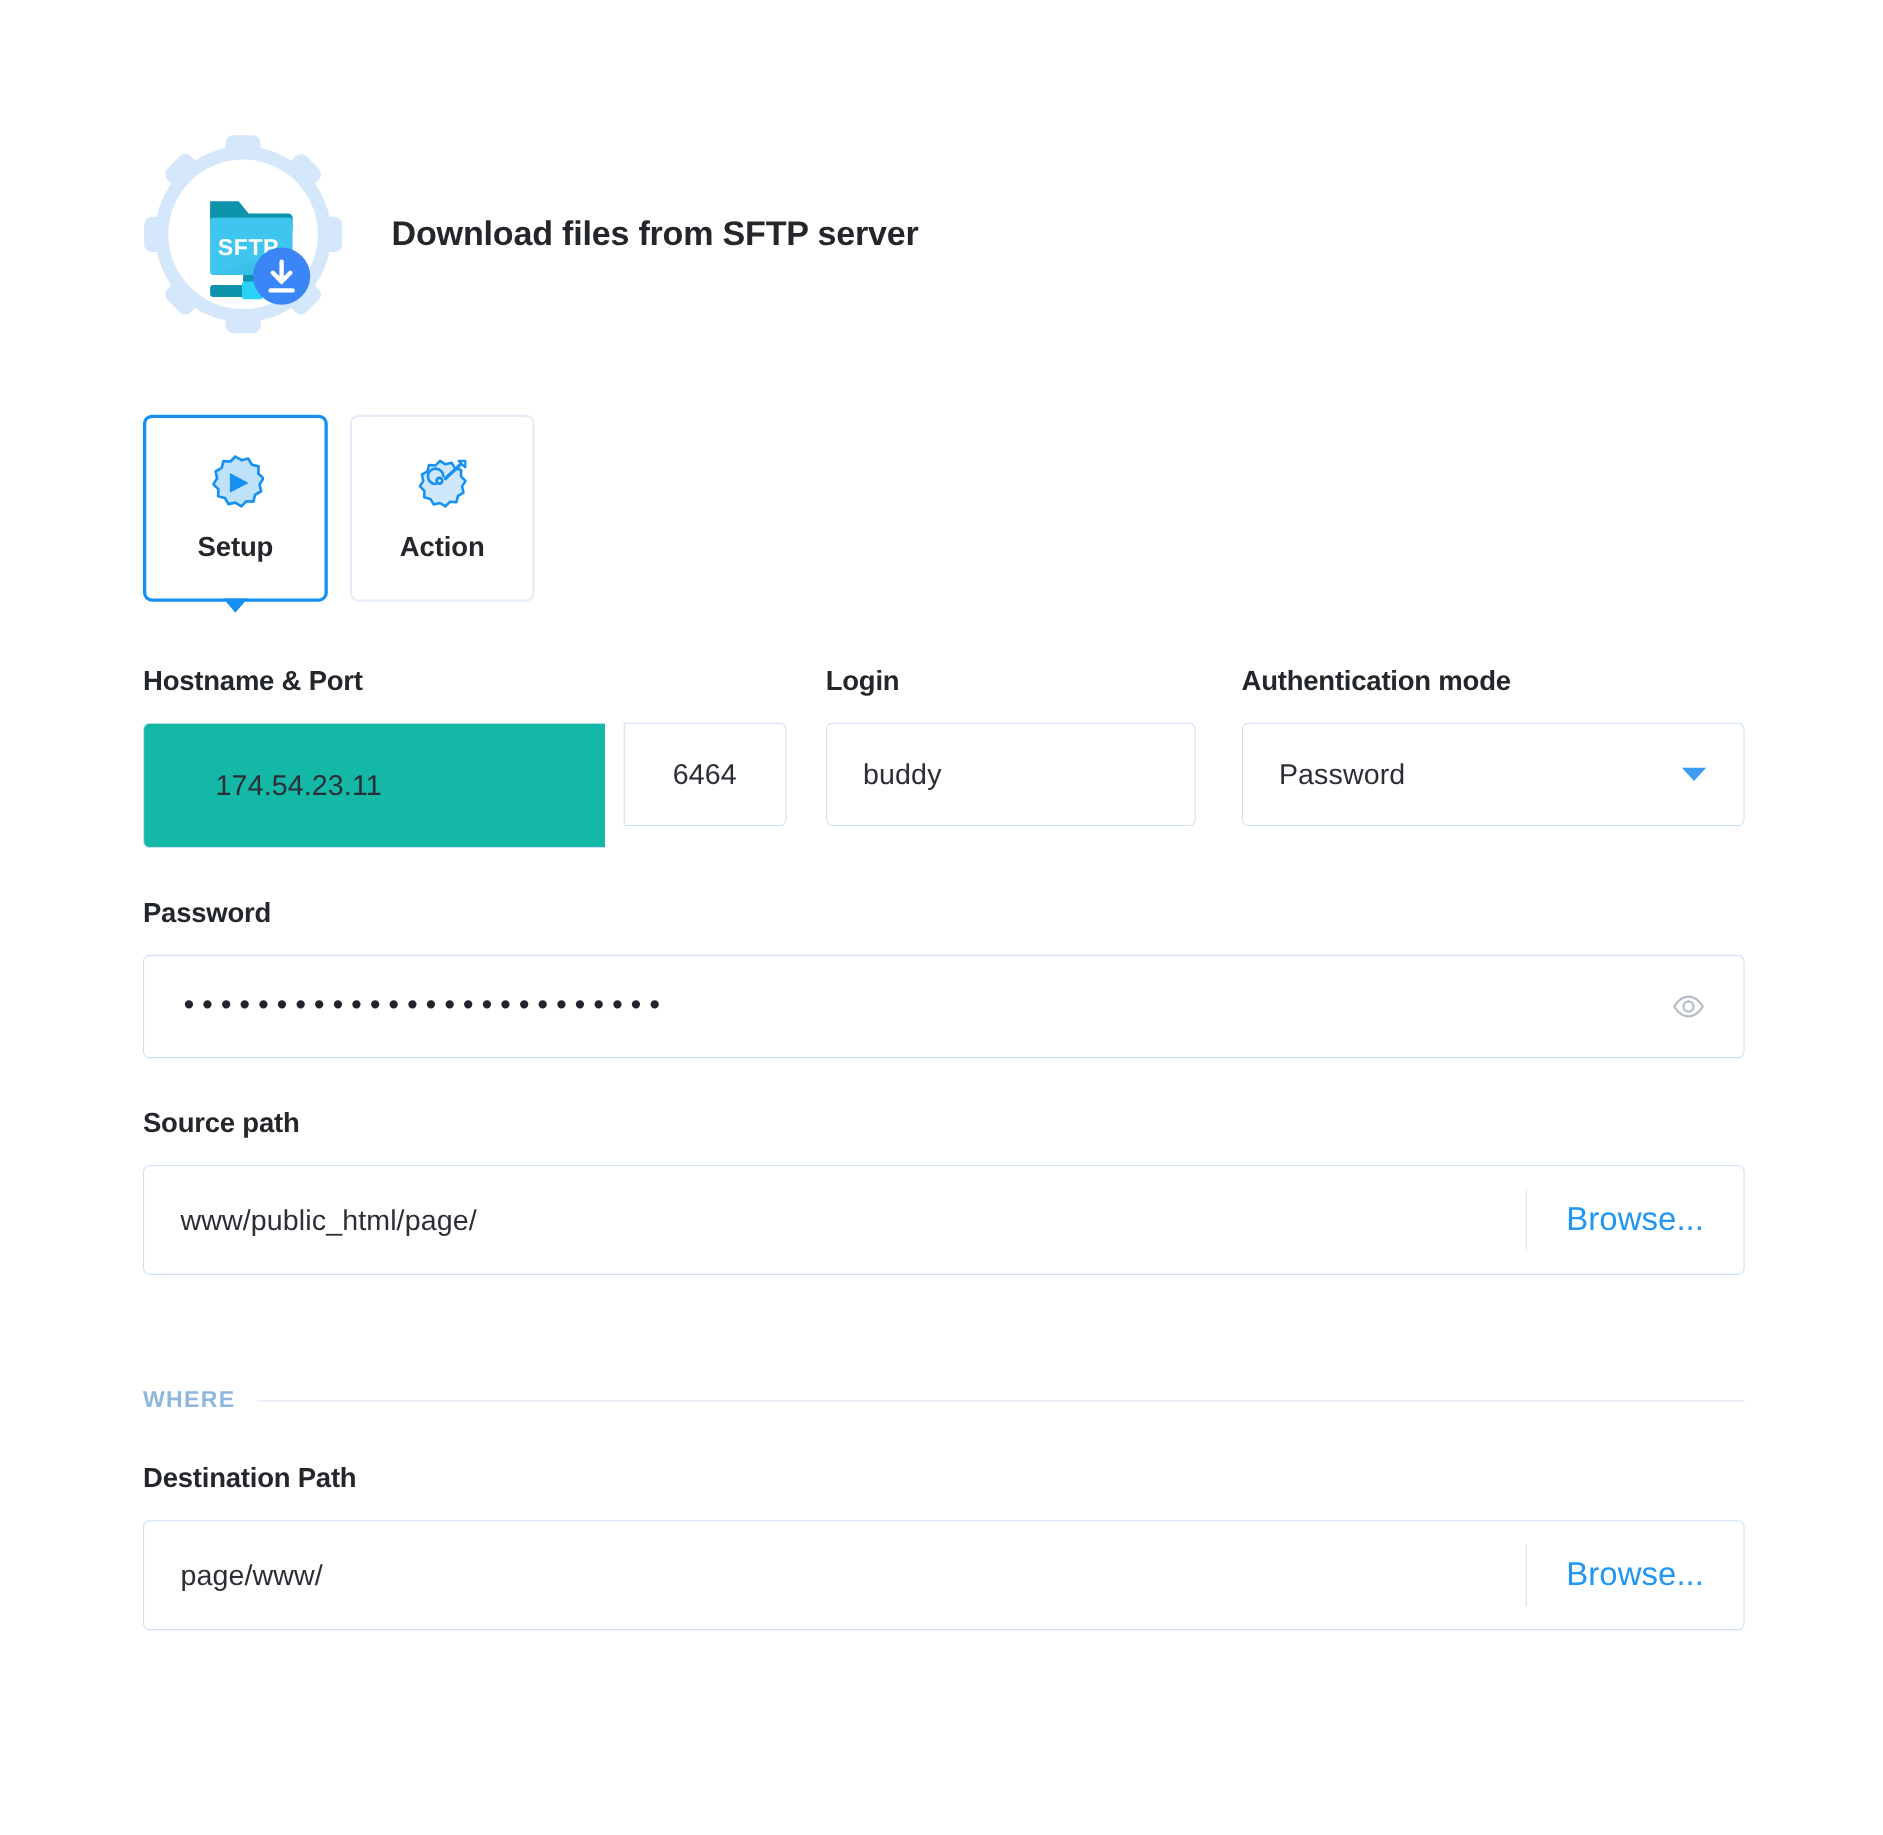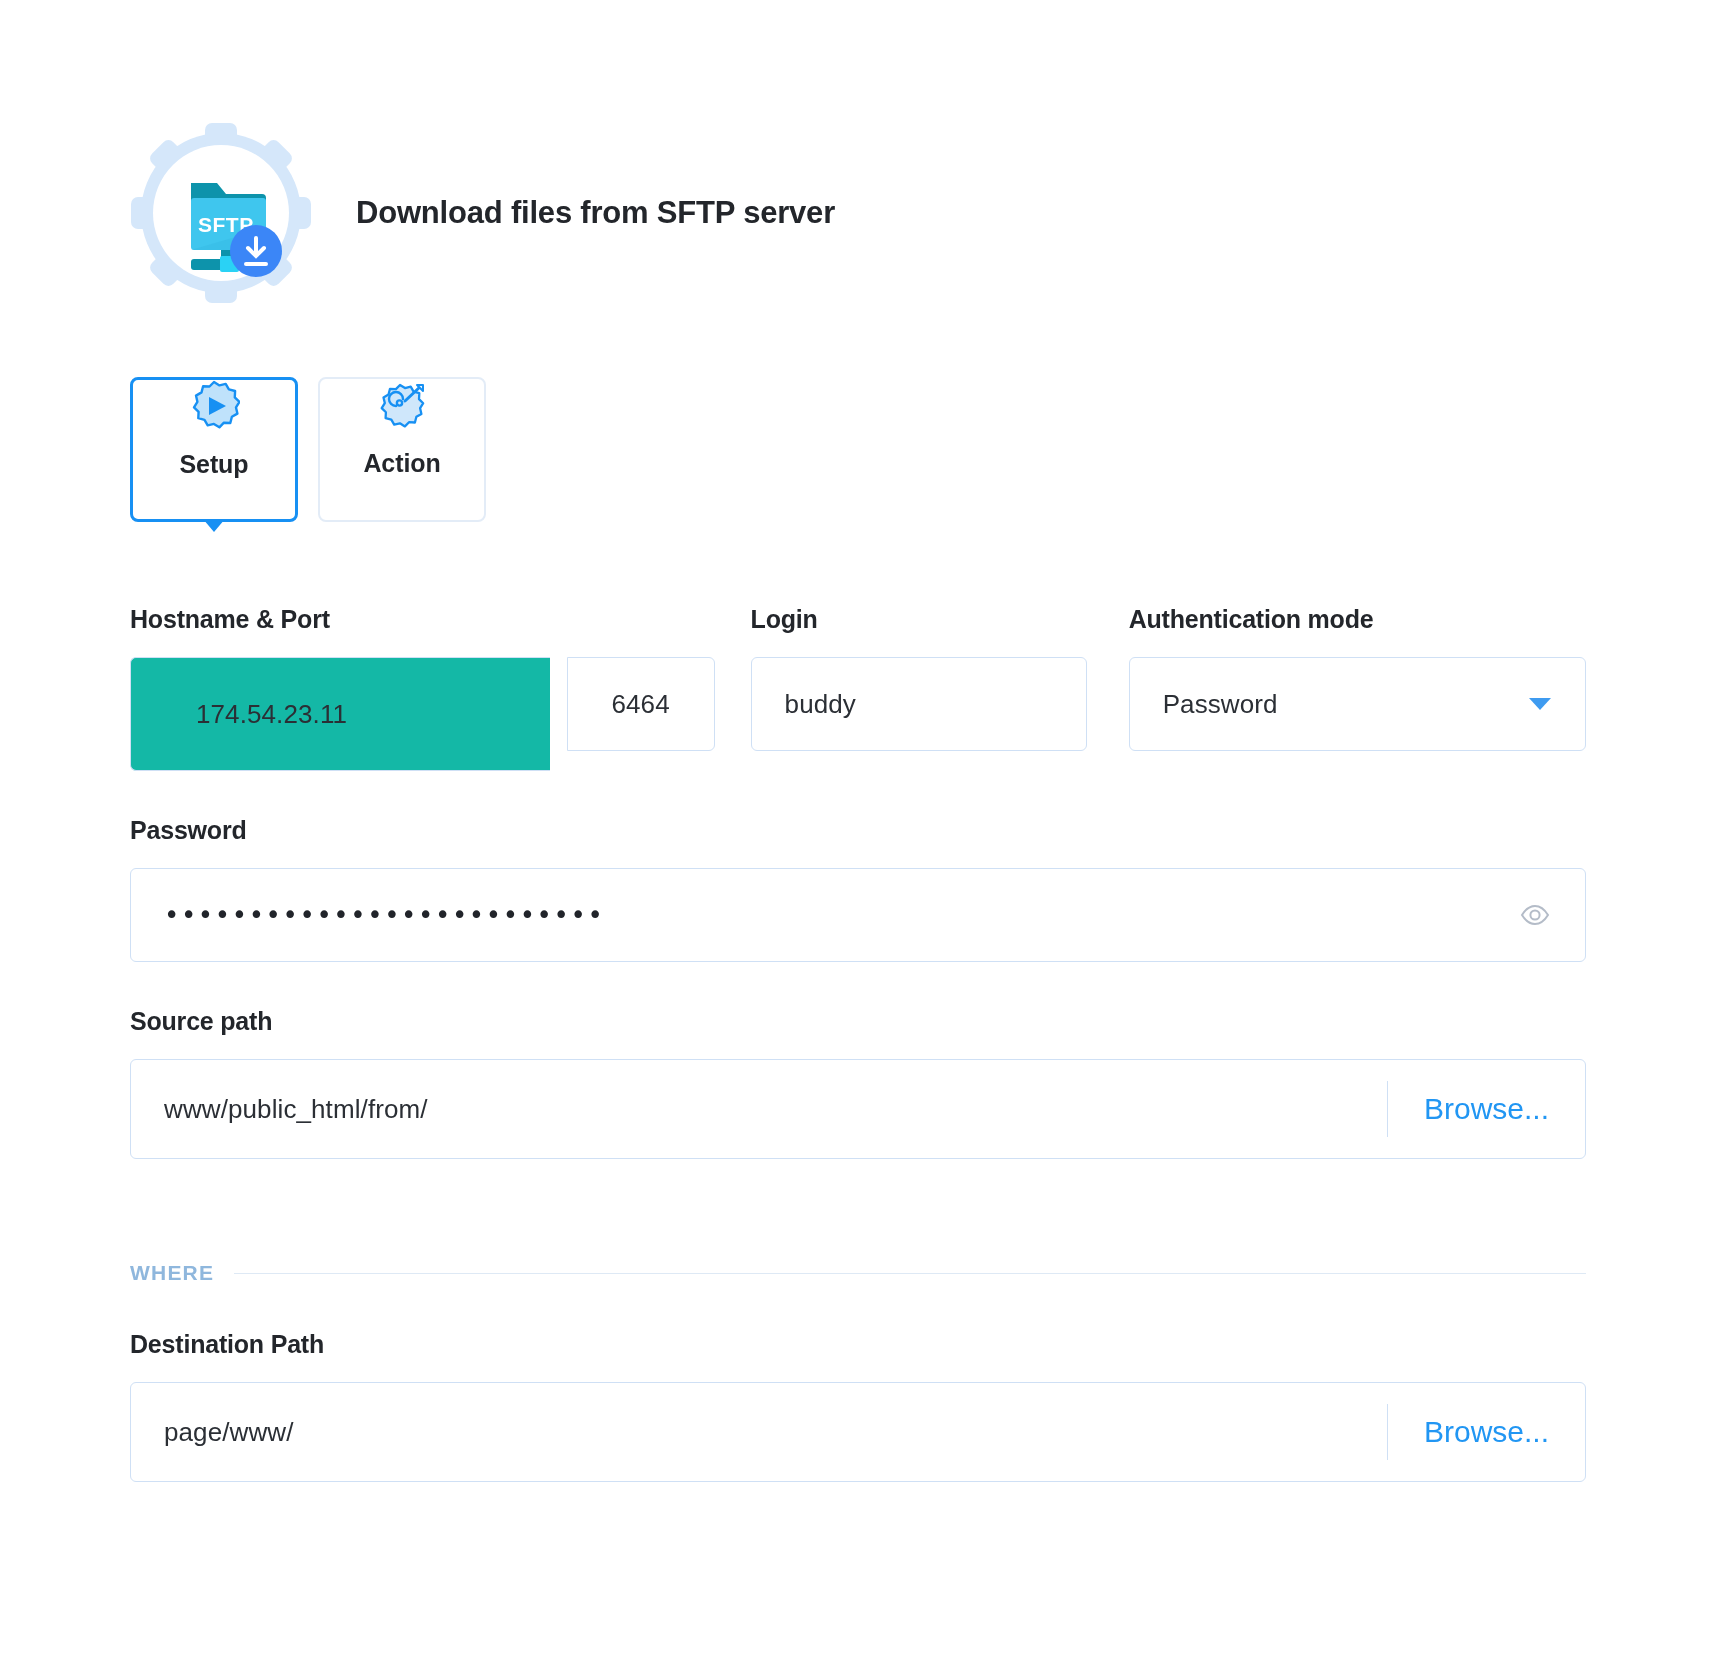--- a/index.html
+++ b/index.html
@@ -39,28 +39,28 @@
   }
 
   
   .tabs {
     position: absolute;
     left: 130px; top: 377px;
     display: flex;
     gap: 20px;
   }
   .tab {
-    width: 168px; height: 145px;
+    width: 168px; height: 170px;
     border-radius: 8px;
     background: #ffffff;
     border: 2px solid #e3ecf7;
     display: flex;
     flex-direction: column;
     align-items: center;
-    justify-content: flex-start;
+    justify-content: center;
     gap: 18px;
     position: relative;
     cursor: pointer;
   }
   .tab.active {
     border: 3px solid #1790f3;
     box-shadow: 0 0 0 0 rgba(0,0,0,0);
   }
   .tab.active::after {
     content: "";
@@ -349,21 +349,21 @@
             <path d="M3 16 C7 9.5 11.5 7 16 7 C20.5 7 25 9.5 29 16 C25 22.5 20.5 25 16 25 C11.5 25 7 22.5 3 16 Z" fill="none" stroke="#b4bcc8" stroke-width="2"></path>
             <circle cx="16" cy="16" r="4.6" fill="none" stroke="#b4bcc8" stroke-width="2"></circle>
           </svg>
         </span>
       </div>
     </div>
 
     <div class="block">
       <span class="field-label">Source path</span>
       <div class="path-box">
-        <span class="input-text" title="Source path">www/public_html/from/</span>
+        <span class="input-text" title="Source path">www/public_html/page/</span>
         <span class="browse-wrap">
           <span class="browse-divider"></span>
           <span class="browse-btn">Browse...</span>
         </span>
       </div>
     </div>
 
     <div class="section-divider">
       <span class="section-title">WHERE</span>
       <span class="section-line"></span>

